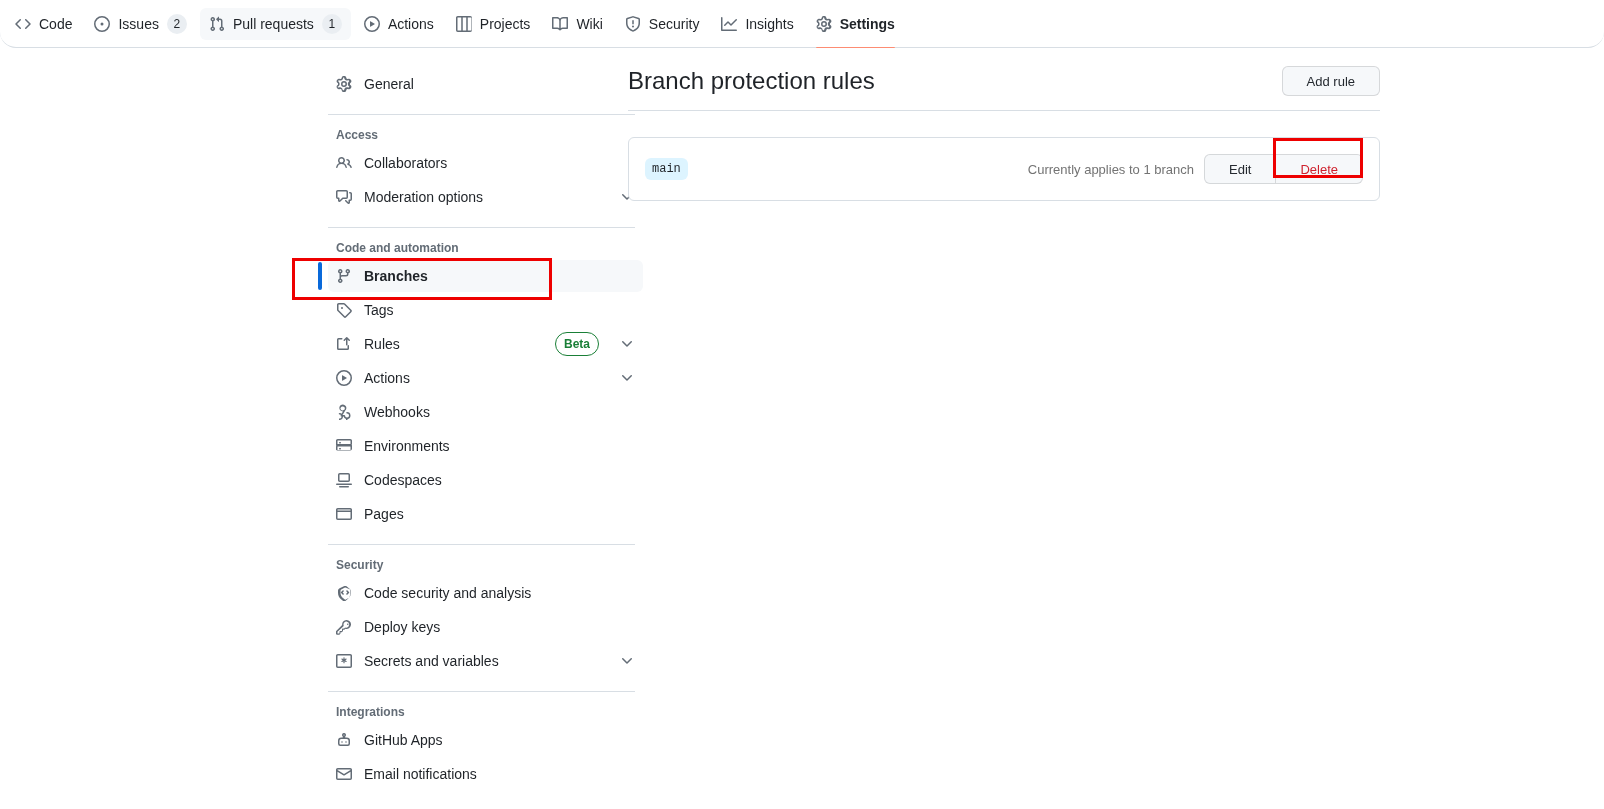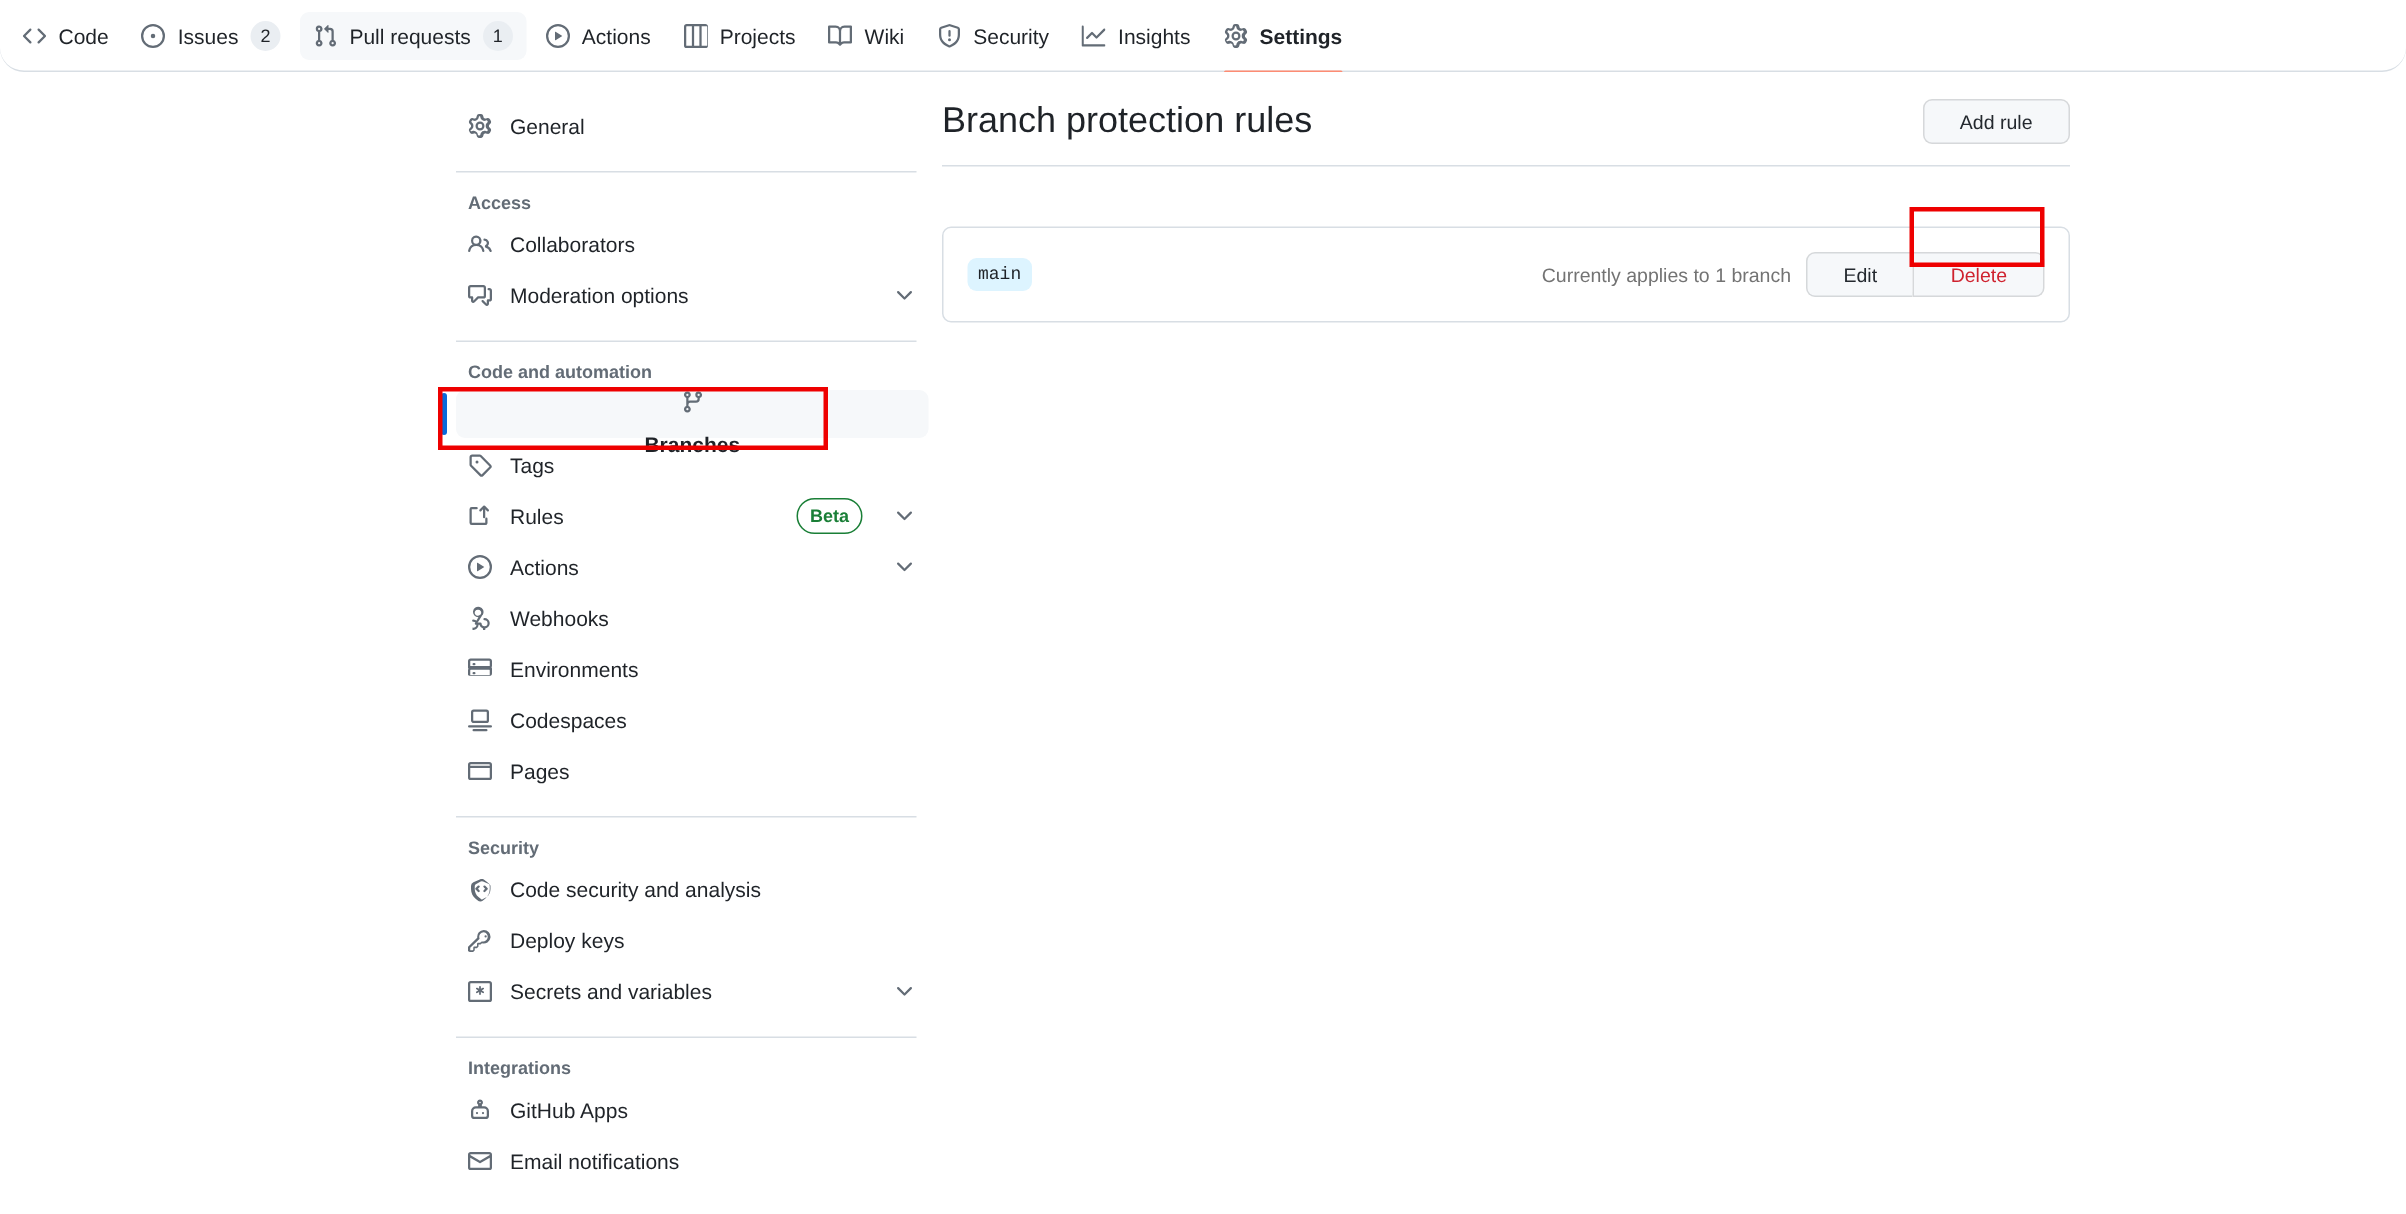--- a/index.html
+++ b/index.html
@@ -71,21 +71,21 @@
   .page {
     position: absolute;
     left: 0; top: 48px;
     width: 1604px; height: 761px;
     background: #ffffff;
   }
 
   
   .sidebar {
     position: absolute;
-    left: 304px; top: 18px;
+    left: 328px; top: 18px;
     width: 315px;
   }
   .side-item {
     display: flex;
     align-items: center;
     gap: 12px;
     height: 32px;
     padding: 0 8px;
     margin: 2px 0;
     border-radius: 6px;
@@ -93,21 +93,20 @@
     color: #1f2328;
     cursor: pointer;
     position: relative;
   }
   .side-item .ic { width: 16px; height: 16px; flex: 0 0 16px; color: #636c76; }
   .side-item .ic svg { display: block; }
   .side-item .lbl { flex: 1 1 auto; white-space: nowrap; }
   .side-item.active {
     background: #f6f8fa;
     font-weight: 600;
-    flex-direction: column;
   }
   .side-item.active::before {
     content: "";
     position: absolute;
     left: -10px; top: 2px;
     width: 4px; height: 28px;
     border-radius: 6px;
     background: #0969da;
   }
   .side-group-title {
@@ -170,21 +169,21 @@
     font-weight: 500;
     color: #24292f;
     background: #f6f8fa;
     border: 1px solid rgba(31,35,40,0.15);
     border-radius: 6px;
     cursor: pointer;
     white-space: nowrap;
   }
 
   .rule-box {
-    margin-top: 40px;
+    margin-top: 26px;
     border: 1px solid #d8dee4;
     border-radius: 6px;
     background: #ffffff;
     padding: 16px;
     display: flex;
     align-items: center;
     justify-content: space-between;
     min-height: 56px;
   }
   .branch-chip {

